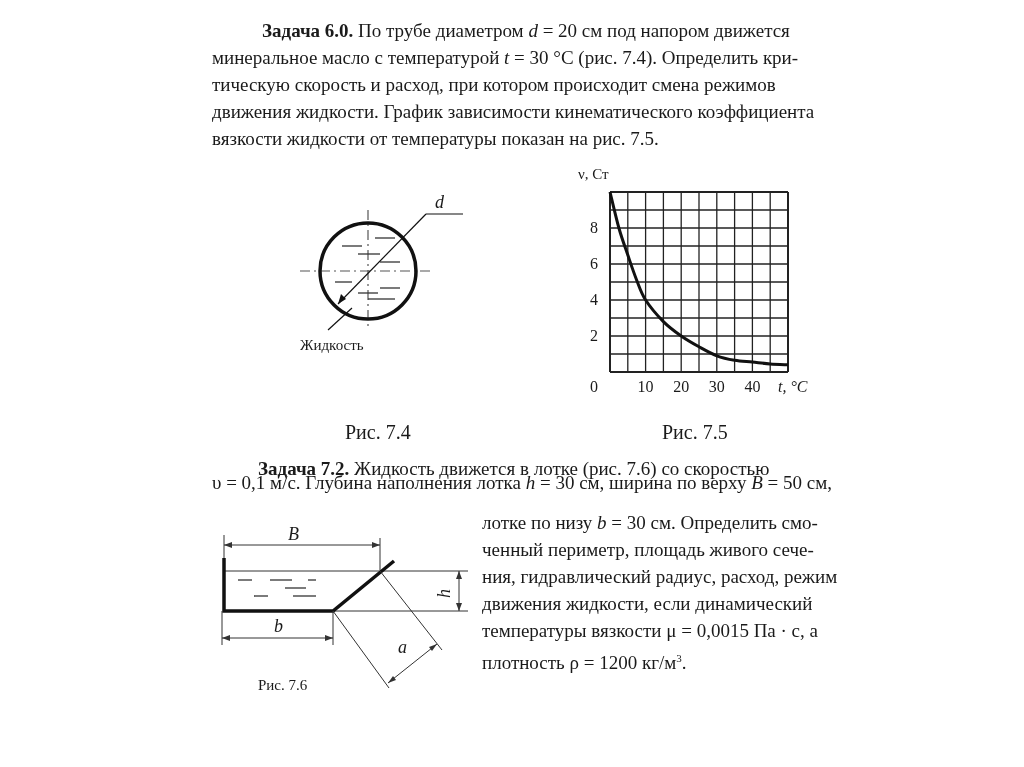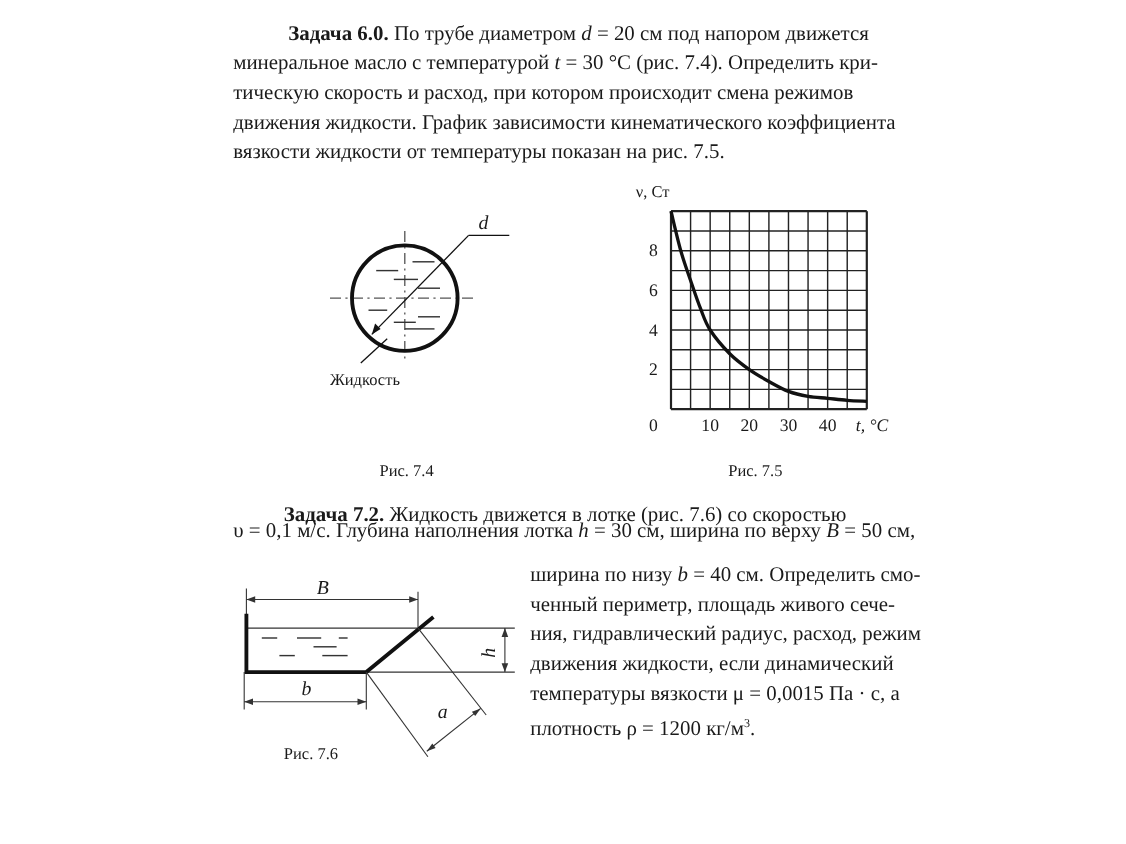--- a/index.html
+++ b/index.html
@@ -1,21 +1,21 @@
 <!DOCTYPE html>
 <html><head>
 <meta charset="utf-8">
 <style>
   html, body { margin:0; padding:0; background:#ffffff; }
   body { width:1024px; height:767px; position:relative; overflow:hidden;
          font-family:"Liberation Serif", "DejaVu Serif", serif; color:#1a1a1a; }
   .line { position:absolute; font-size:19px; white-space:nowrap; line-height:22px; }
   b { font-weight:bold; }
   i { font-style:italic; }
-  .cap { position:absolute; font-size:15px; white-space:nowrap; }
+  .cap { position:absolute; font-size:20px; white-space:nowrap; }
   .fig { position:absolute; }
   svg text { font-family:"Liberation Serif", "DejaVu Serif", serif; fill:#1a1a1a; }
 </style>
 </head>
 <body>
 
 <div class="line" style="left:262px;top:20px;">
   <b>Задача 6.0.</b><span> По трубе диаметром </span><i>d</i><span> = 20  см под напором движется</span>
 </div>
 <div class="line" style="left:212px;top:47px;">
@@ -92,21 +92,21 @@
 </svg>
 <div class="cap" style="left:662px;top:421px;">Рис. 7.5</div>
 
 <div class="line" style="left:258px;top:458px;">
   <b>Задача 7.2.</b><span> Жидкость движется в лотке (рис. 7.6) со скоростью</span>
 </div>
 <div class="line" style="left:212px;top:472px;">
   <span>υ = 0,1 м/с. Глубина наполнения лотка </span><i>h</i><span> = 30  см, ширина по верху </span><i>B</i><span> = 50 см,</span>
 </div>
 <div class="line" style="left:482px;top:512px;">
-  <span>ширина по низу </span><i>b</i><span> = 40 см. Определить смо-</span>
+  <span>лотке по низу </span><i>b</i><span> = 30 см. Определить смо-</span>
 </div>
 <div class="line" style="left:482px;top:539px;">ченный периметр, площадь живого сече-</div>
 <div class="line" style="left:482px;top:566px;font-family:Liberation Serif, serif;">ния, гидравлический радиус, расход, режим</div>
 <div class="line" style="left:482px;top:593px;">движения жидкости, если динамический</div>
 <div class="line" style="left:482px;top:620px;">температуры вязкости  μ = 0,0015 Па · с, а</div>
 <div class="line" style="left:482px;top:647px;">
   <span>плотность ρ = 1200 кг/м</span><sup style="font-size:11px;">3</sup><span>.</span>
 </div>
 
 <svg class="fig" style="left:200px;top:510px;" width="280" height="190" viewBox="0 0 280 190">

